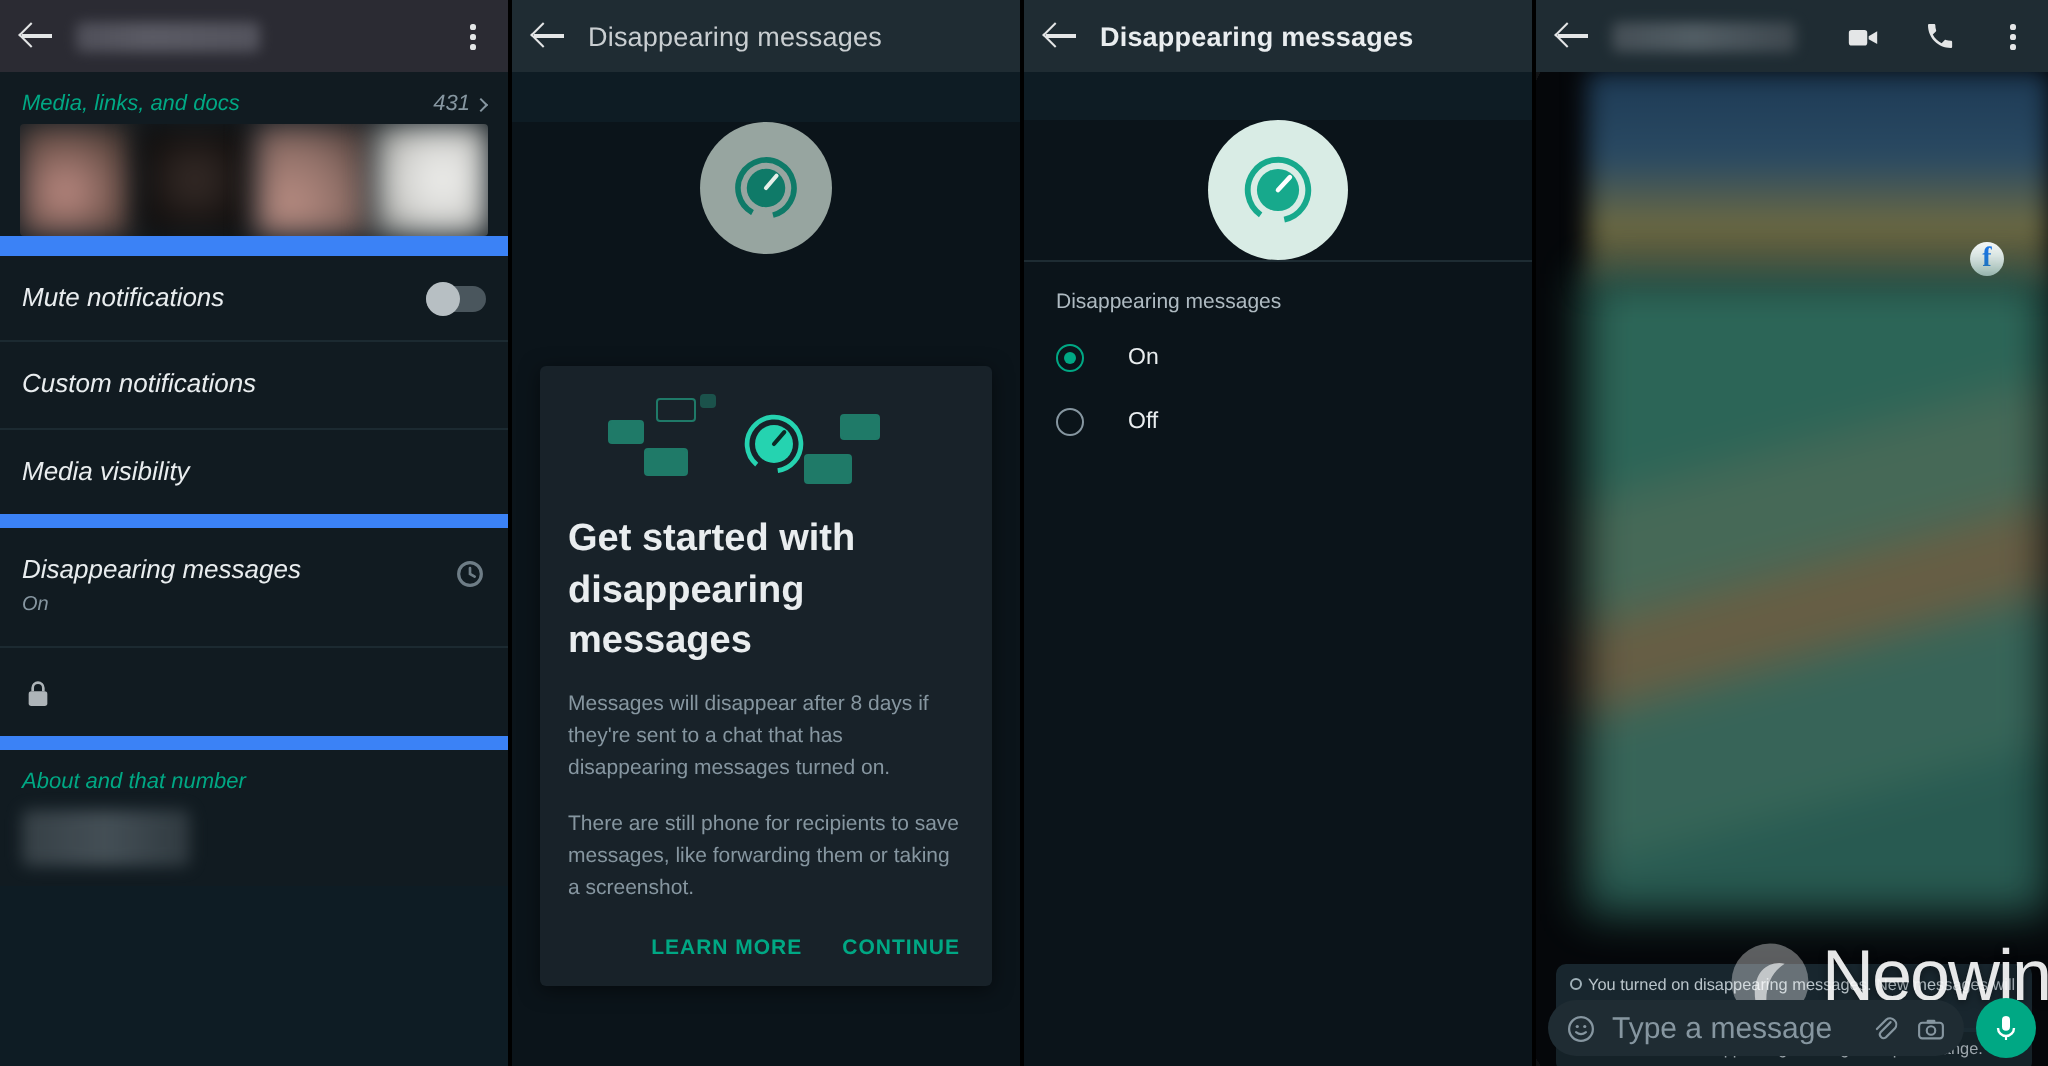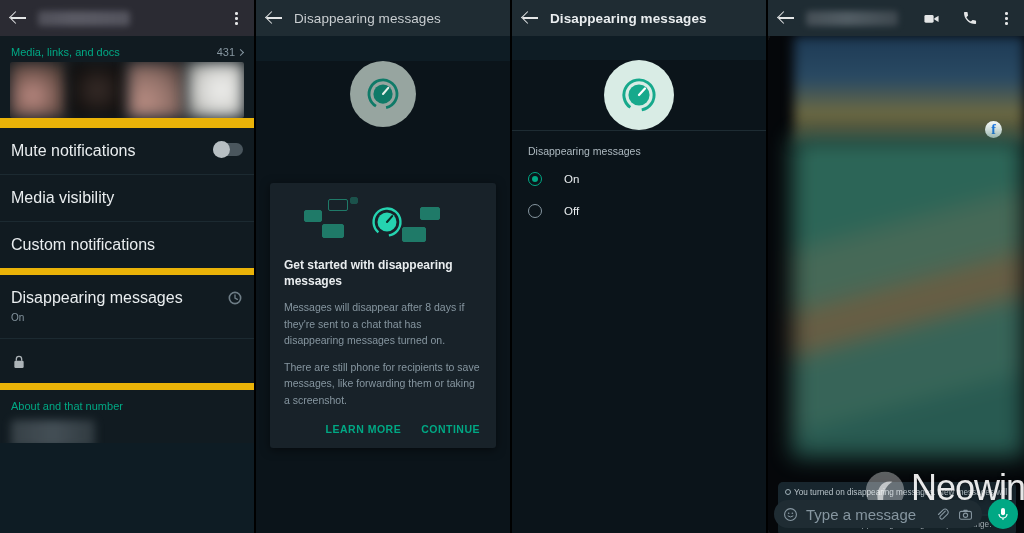--- a/index.html
+++ b/index.html
@@ -78,21 +78,21 @@
   .ic-dots i {
     position: absolute; left: 7px;
     width: 2.6px; height: 2.6px; border-radius: 50%;
     background: #e4e6e7;
   }
   .ic-dots i:nth-child(1) { top: 3px; }
   .ic-dots i:nth-child(2) { top: 8px; }
   .ic-dots i:nth-child(3) { top: 13px; }
 
   
-  .p1body { background: #eab308; height: 407px; overflow: hidden; }
+  .p1body { background: #3b82f6; height: 407px; overflow: hidden; font-style: italic; }
   .card { background: #111b21; margin-bottom: 7px; }
   .sect-head {
     color: #00a884;
     font-size: 11px;
     padding: 10px 11px 4px 11px;
     display: flex; justify-content: space-between; align-items: center;
   }
   .sect-head .cnt { color: #8696a0; font-size: 11px; display:flex; align-items:center; gap:3px; }
   .chev {
     display:inline-block; width:5px; height:5px;
@@ -110,21 +110,21 @@
   .t4 { background: radial-gradient(circle at 60% 50%, #f2f2f0, #cfcfcc 55%, #7e7e7a); }
 
   .row {
     padding: 13px 11px;
     display: flex; align-items: flex-start; justify-content: space-between;
     border-top: 1px solid #1c2a31;
     gap: 8px;
   }
   .row:first-child { border-top: none; }
   .row .txt { flex: 1 1 auto; }
-  .row .title { color: #e9edef; font-size: 16px; line-height: 1.25; }
+  .row .title { color: #e9edef; font-size: 13px; line-height: 1.25; }
   .row .sub { color: #8696a0; font-size: 10px; margin-top: 3px; line-height: 1.35; }
 
   .toggle {
     width: 30px; height: 13px; border-radius: 7px;
     background: #4a565d; position: relative; flex: 0 0 30px; margin-top: 2px;
   }
   .toggle .knob {
     position: absolute; left: 0px; top: -2px;
     width: 17px; height: 17px; border-radius: 50%;
     background: #b7bfc3;
@@ -161,21 +161,21 @@
     height: 48px; position: relative; margin-bottom: 12px;
   }
   .bub {
     position: absolute;
     background: transparent;
     border: 1.4px solid #1f7a68;
     border-radius: 2px;
   }
   .bub.f { background: #1f7a68; border-color:#1f7a68; }
   .dlg-title {
-    color: #e9edef; font-size: 12px; font-weight: 700; line-height: 1.35;
+    color: #e9edef; font-size: 19px; font-weight: 700; line-height: 1.35;
     margin-bottom: 10px;
   }
   .dlg-p {
     color: #8696a0; font-size: 10.5px; line-height: 1.55; margin-bottom: 11px;
   }
   .dlg-actions {
     display:flex; justify-content:flex-end; gap: 20px;
     padding: 4px 2px 4px 0;
   }
   .dlg-btn {
@@ -321,26 +321,26 @@
         <div class="row">
           <div class="txt">
             <div class="title">Mute notifications</div>
           </div>
           <div class="toggle">
               <div class="knob"></div>
             </div>
         </div>
         <div class="row">
           <div class="txt">
-            <div class="title">Media visibility</div>
+            <div class="title">Custom notifications</div>
           </div>
         </div>
         <div class="row">
           <div class="txt">
-            <div class="title">Custom notifications</div>
+            <div class="title">Media visibility</div>
           </div>
         </div>
       </div>
 
       <div class="card">
         <div class="row">
           <div class="txt">
             <div class="title">Disappearing messages</div>
             <div class="sub">On</div>
           </div>

